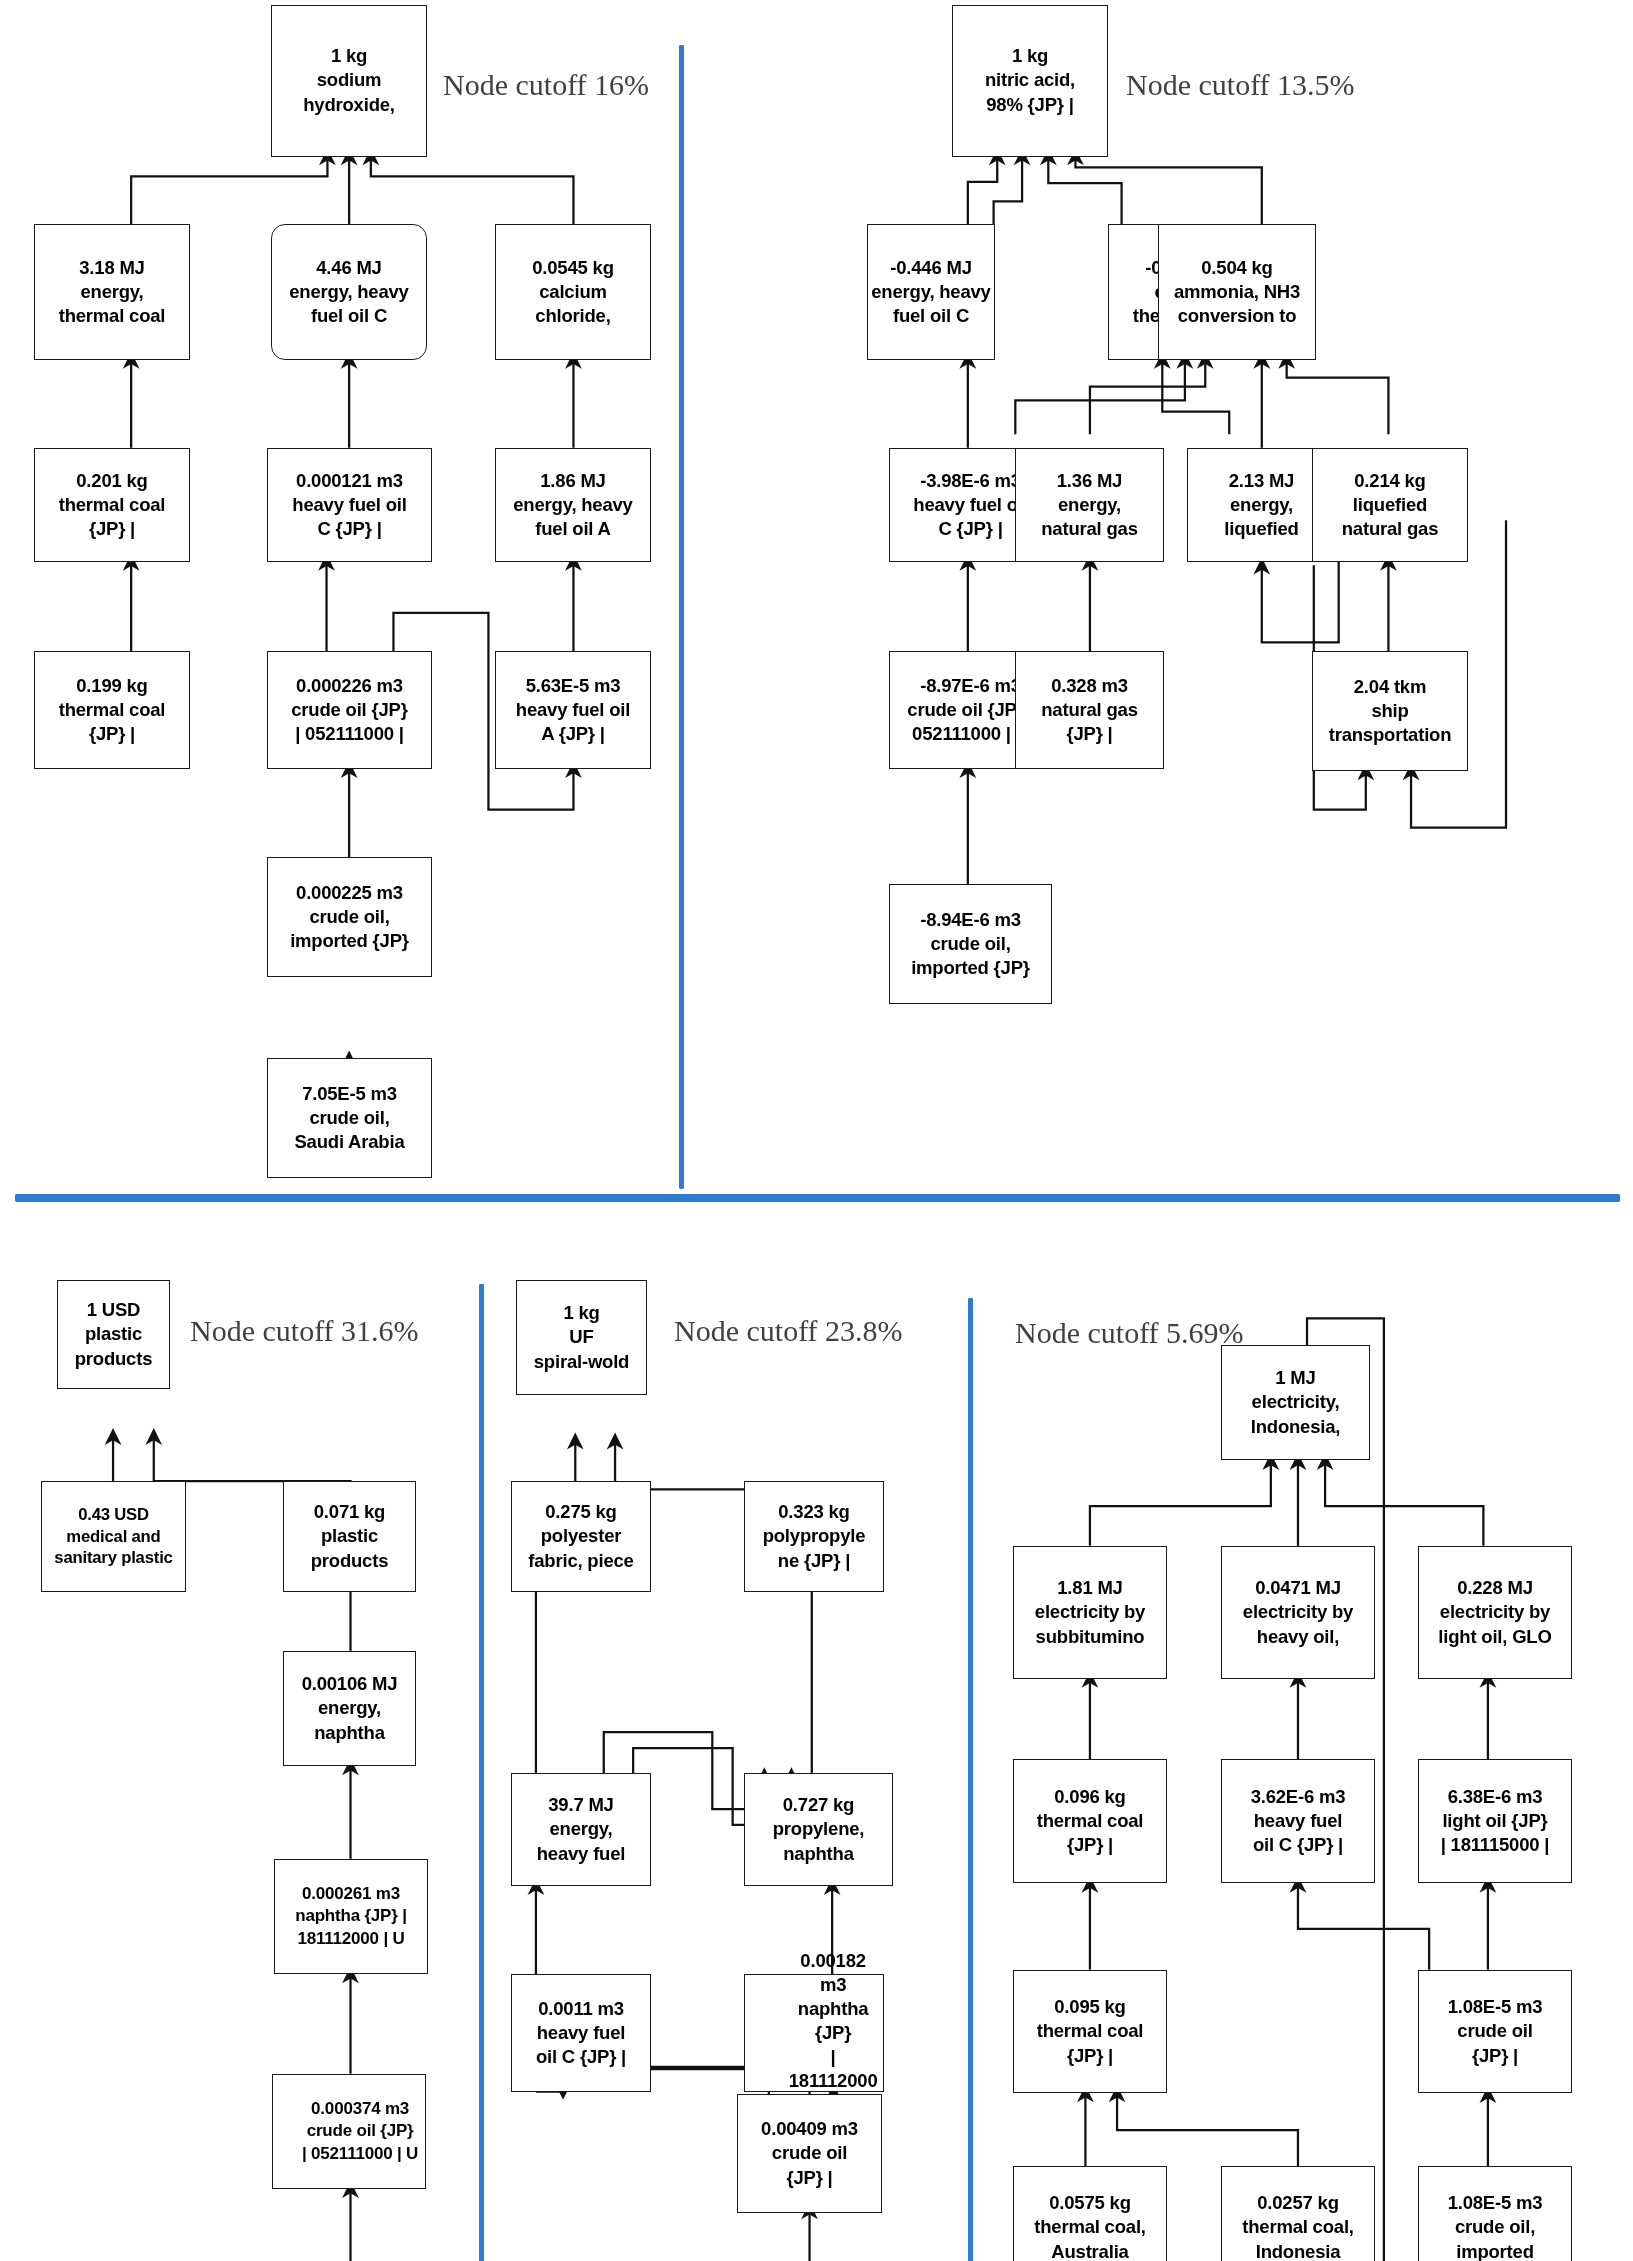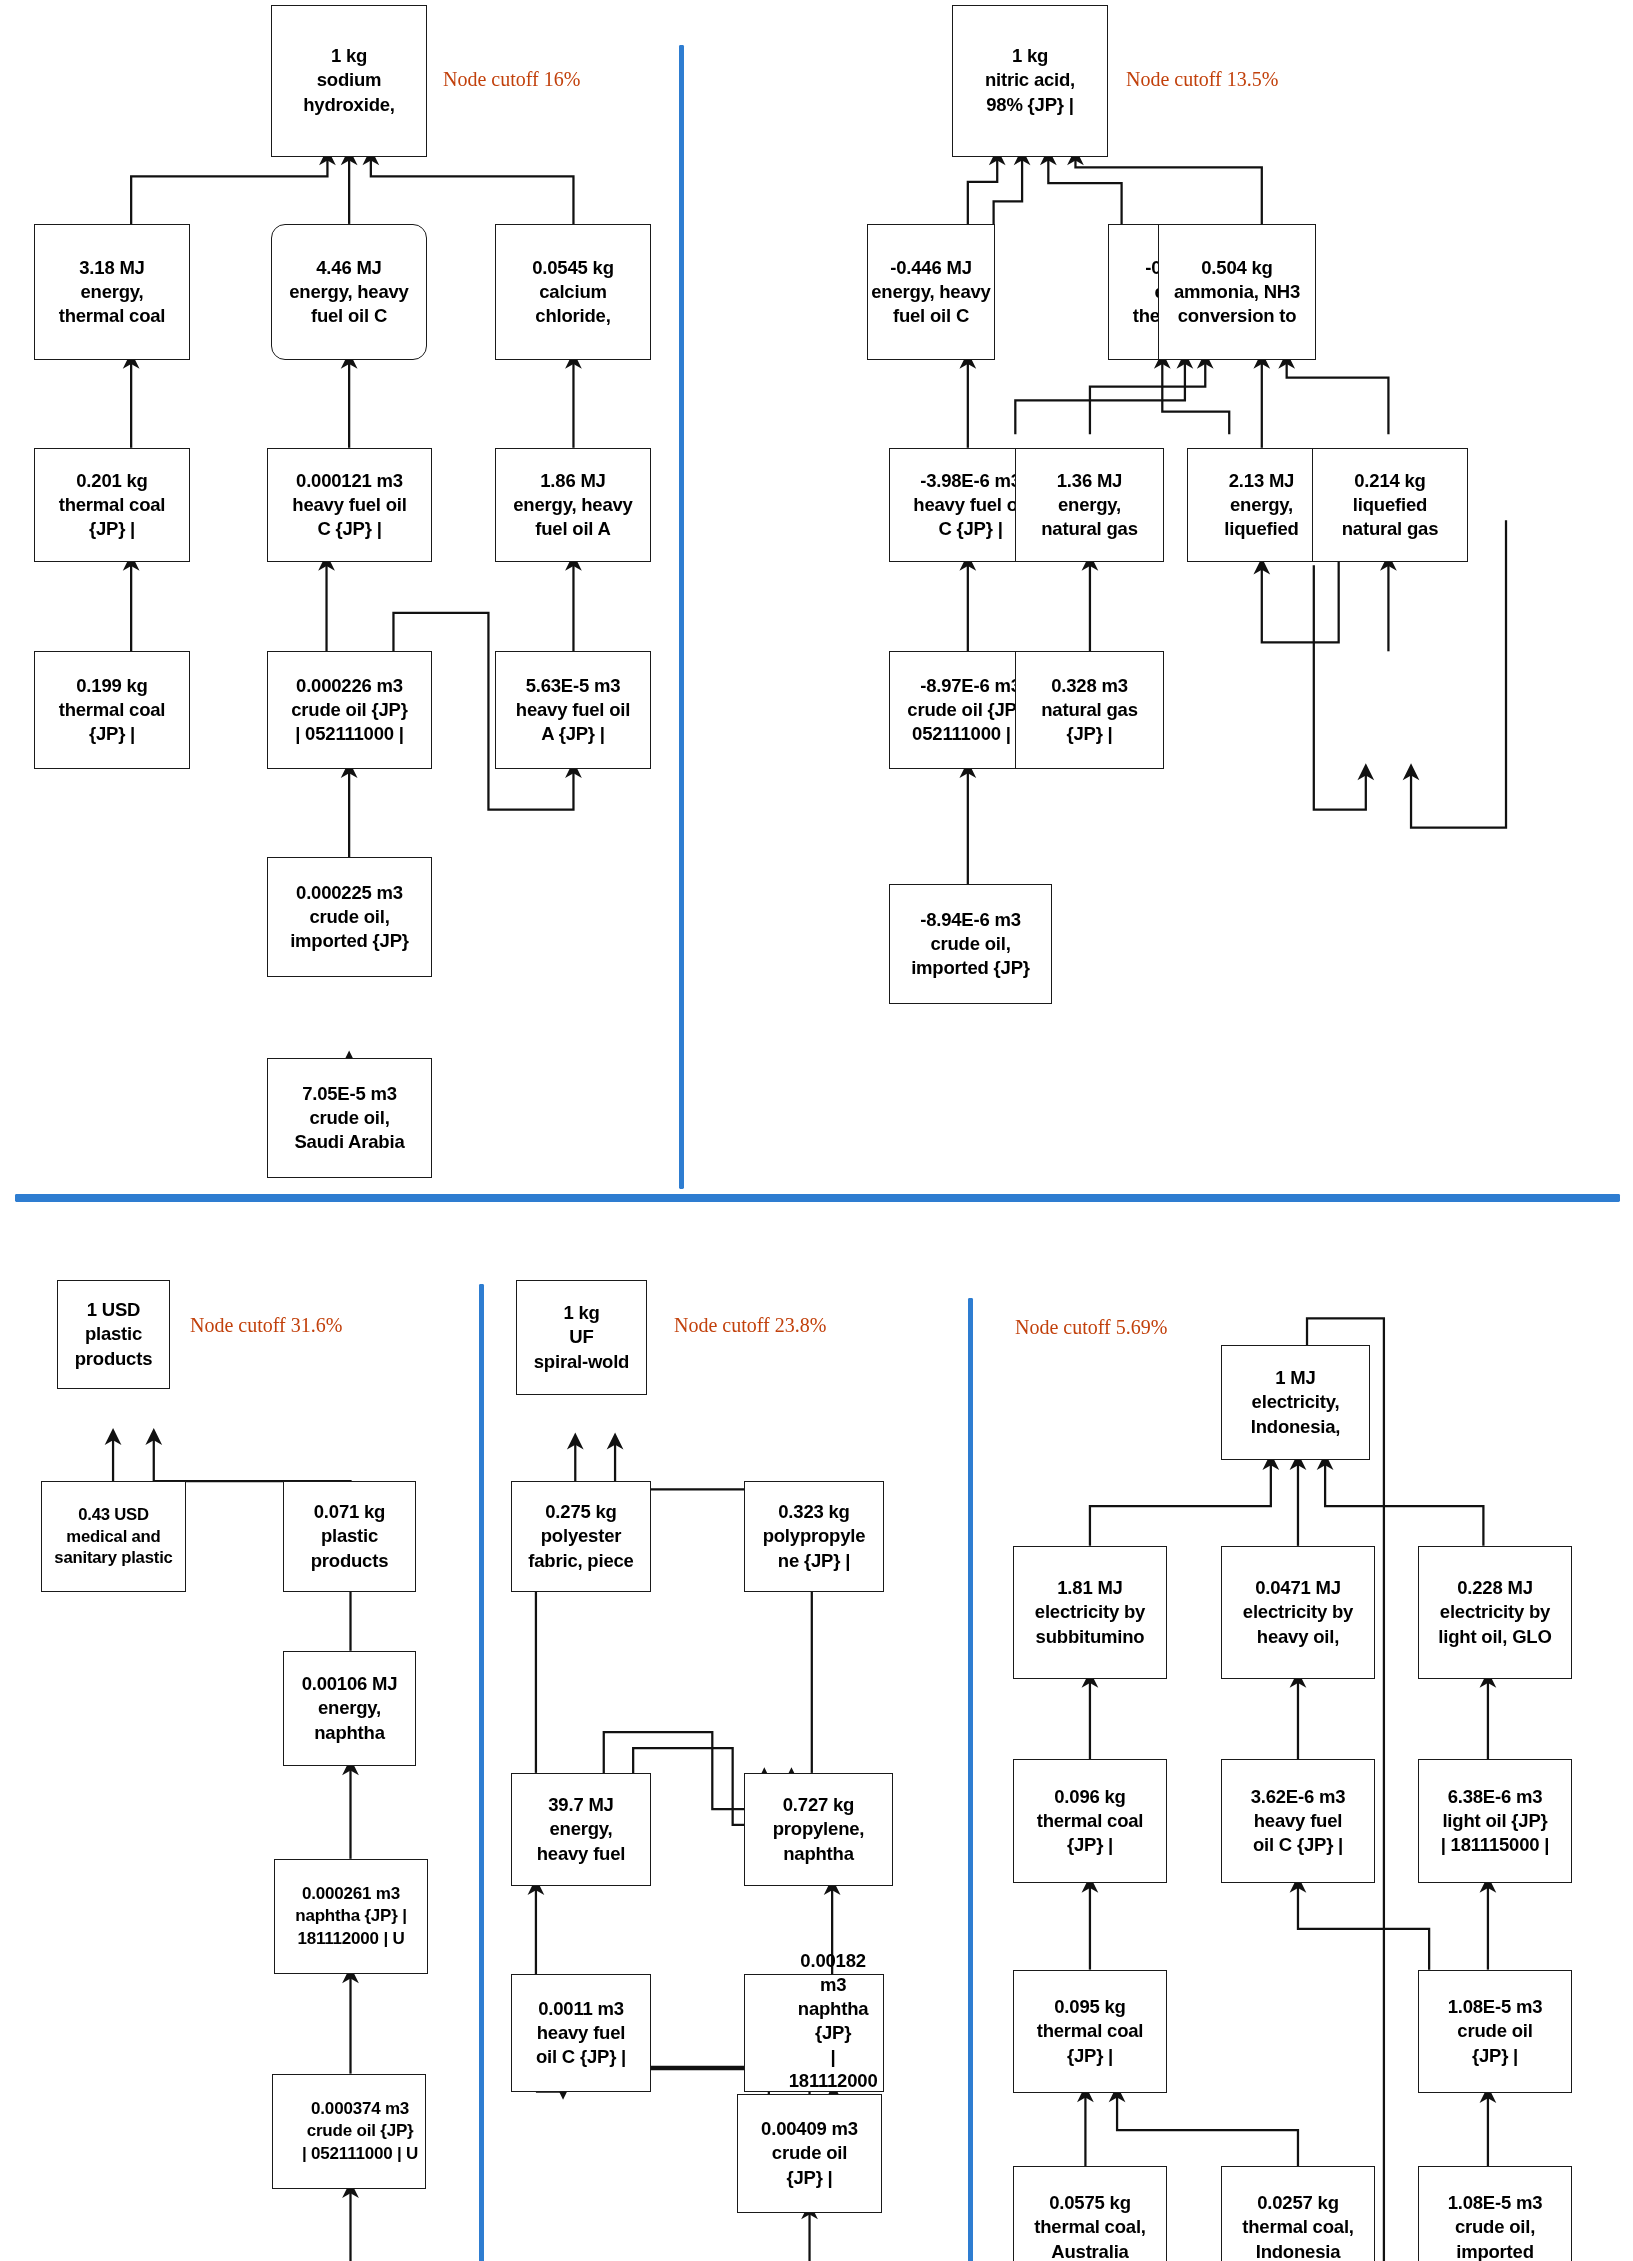--- a/index.html
+++ b/index.html
@@ -19,22 +19,22 @@
     color:#000000;
     line-height:1.30;
     letter-spacing:-0.2px;
     font-size:18.5px;
     padding:0.9px 1.8px;
     z-index:3;
   }
   .node span{display:block;width:100%;}
   .cutoff{
     position:absolute;
-    font-size:20px;
-    color:#c2410c;
+    font-size:30px;
+    color:#404040;
     font-weight:normal;
     white-space:nowrap;
     z-index:4;
     font-family:"Liberation Serif", serif;
   }
   .divider{
     position:absolute;
     background:#2E7DD1;
     z-index:2;
     border-radius:1.4px;
@@ -339,20 +339,27 @@
         <span>052111000 | U</span>
       </span>
   </div>
   <div class="node" style="left:1015px;top:651px;width:149px;height:118px;justify-content:center;">
     <span>
         <span>0.328 m3</span>
         <span>natural gas</span>
         <span>{JP} |</span>
       </span>
   </div>
+  <div class="node" style="left:1312px;top:651px;width:156px;height:120px;">
+    <span>
+        <span>2.04 tkm</span>
+        <span>ship</span>
+        <span>transportation</span>
+      </span>
+  </div>
 
   <div class="node" style="left:889px;top:884px;width:163px;height:120px;">
     <span>
         <span>-8.94E-6 m3</span>
         <span>crude oil,</span>
         <span>imported {JP}</span>
       </span>
   </div>
 
   <div class="node" style="left:57px;top:1280px;width:113px;height:109px;">

